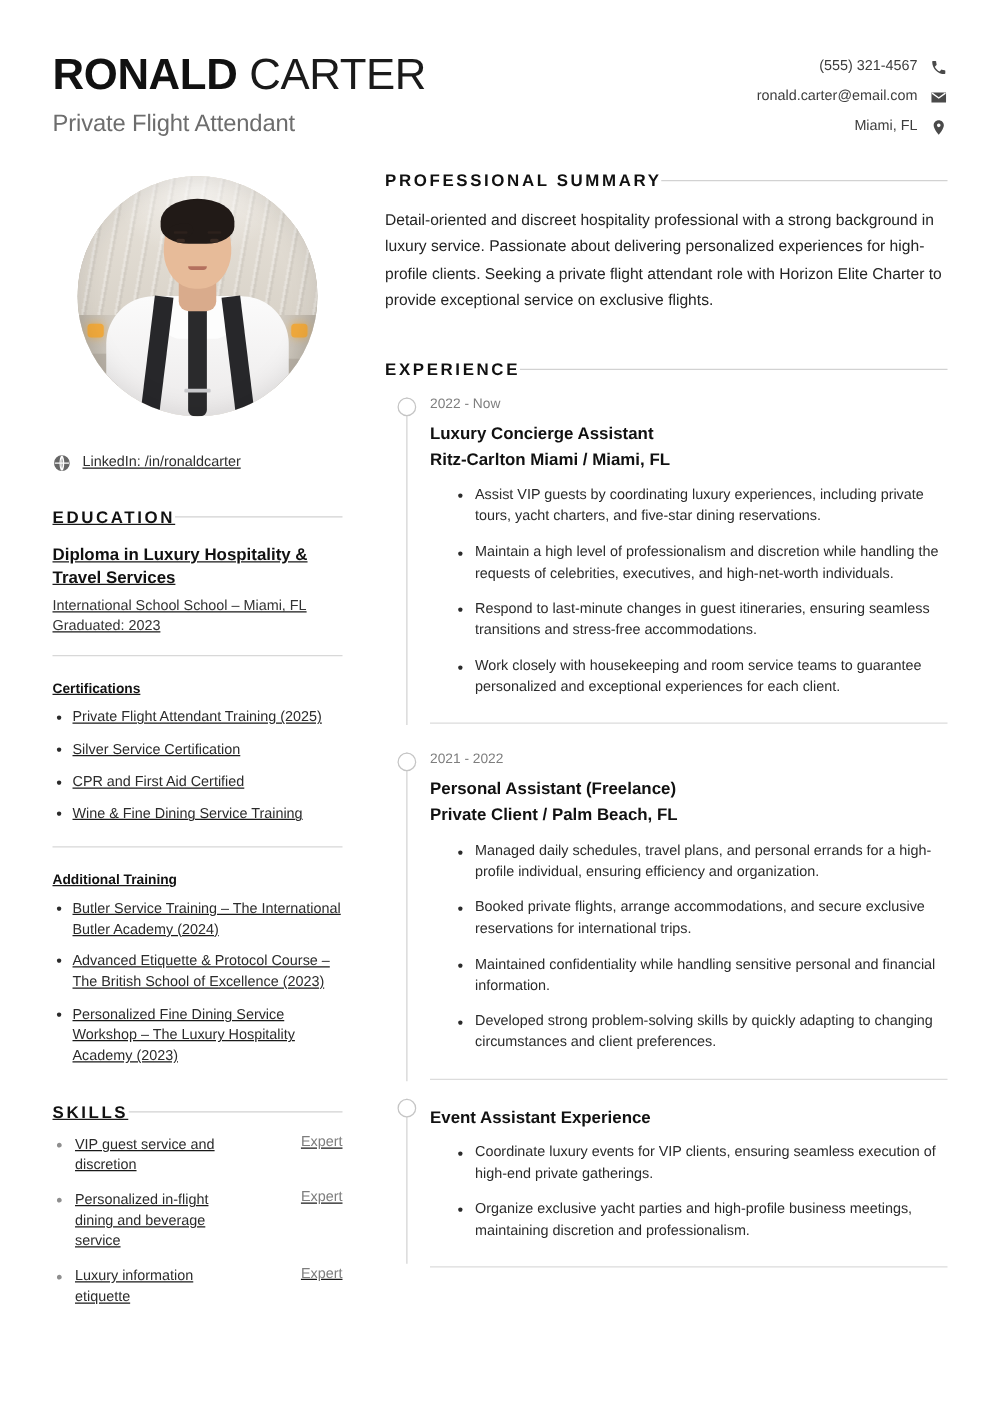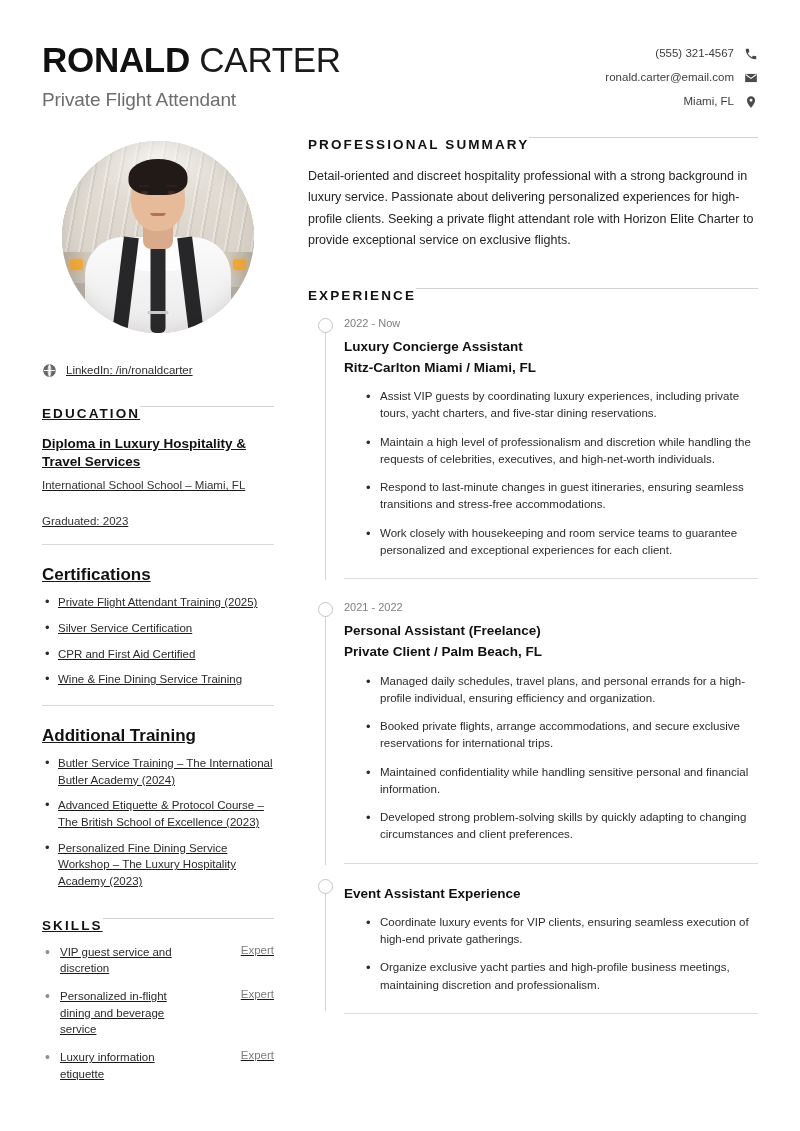--- a/index.html
+++ b/index.html
@@ -81,30 +81,30 @@
   .ph-susp { position: absolute; top: 96px; width: 15px; height: 96px; background: #27272a; }
   .ph-susp.sl { left: 56px; transform: rotate(7deg); }
   .ph-susp.sr { right: 56px; transform: rotate(-7deg); }
   .ph-vig { position: absolute; inset: 0; border-radius: 50%; box-shadow: inset 0 0 22px rgba(0,0,0,0.10); }
 
   
   .linkedin-row { display: flex; align-items: center; gap: 9px; margin-top: 30px; font-size: 11.5px; color: #2e2e2e; }
   .gicon { width: 15px; height: 15px; flex: 0 0 15px; }
 
   
-  .sec-head { display: flex; align-items: flex-start; }
+  .sec-head { display: flex; align-items: center; }
   .sec-head .lbl { font-size: 13.5px; font-weight: 700; letter-spacing: 2.1px; color: #111; white-space: nowrap; }
   .sec-head .rule { flex: 1; height: 1px; background: #d2d2d2; }
 
   .left-sec { margin-top: 28px; }
-  .sub-head { font-size: 17px; font-weight: 700; color: #111; margin-top: 20px; margin-bottom: 7px; }
+  .sub-head { font-size: 11px; font-weight: 700; color: #111; margin-top: 20px; margin-bottom: 7px; }
 
   .edu-title { font-size: 13.5px; font-weight: 700; color: #111; line-height: 1.32; margin-top: 14px; }
   .edu-school { font-size: 11.5px; color: #333; margin-top: 9px; }
-  .edu-grad { font-size: 11.5px; color: #333; margin-top: 24px; }
+  .edu-grad { font-size: 11.5px; color: #333; margin-top: 4px; }
 
   .divider { height: 1px; background: #d8d8d8; margin: 17px 0 0 0; }
 
   ul.bul { list-style: none; }
   ul.bul li { position: relative; padding-left: 16px; font-size: 11.5px; line-height: 1.45; color: #2b2b2b; margin-top: 9px; }
   ul.bul li::before { content: "•"; position: absolute; left: 3px; top: -1px; font-size: 13px; color: #2b2b2b; }
 
   
   .skill-row { display: flex; align-items: flex-start; justify-content: space-between; gap: 8px; margin-top: 11px; }
   .skill-name { position: relative; padding-left: 18px; font-size: 11.5px; line-height: 1.45; color: #2b2b2b; max-width: 152px; }

